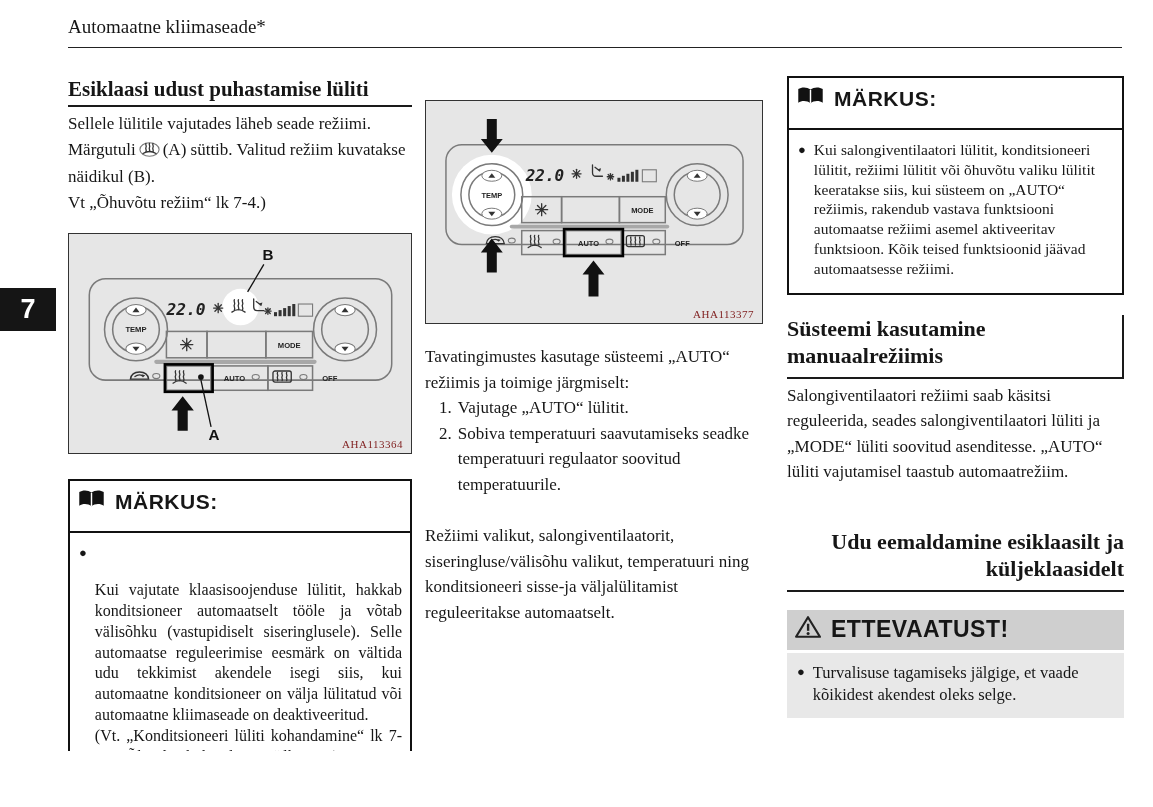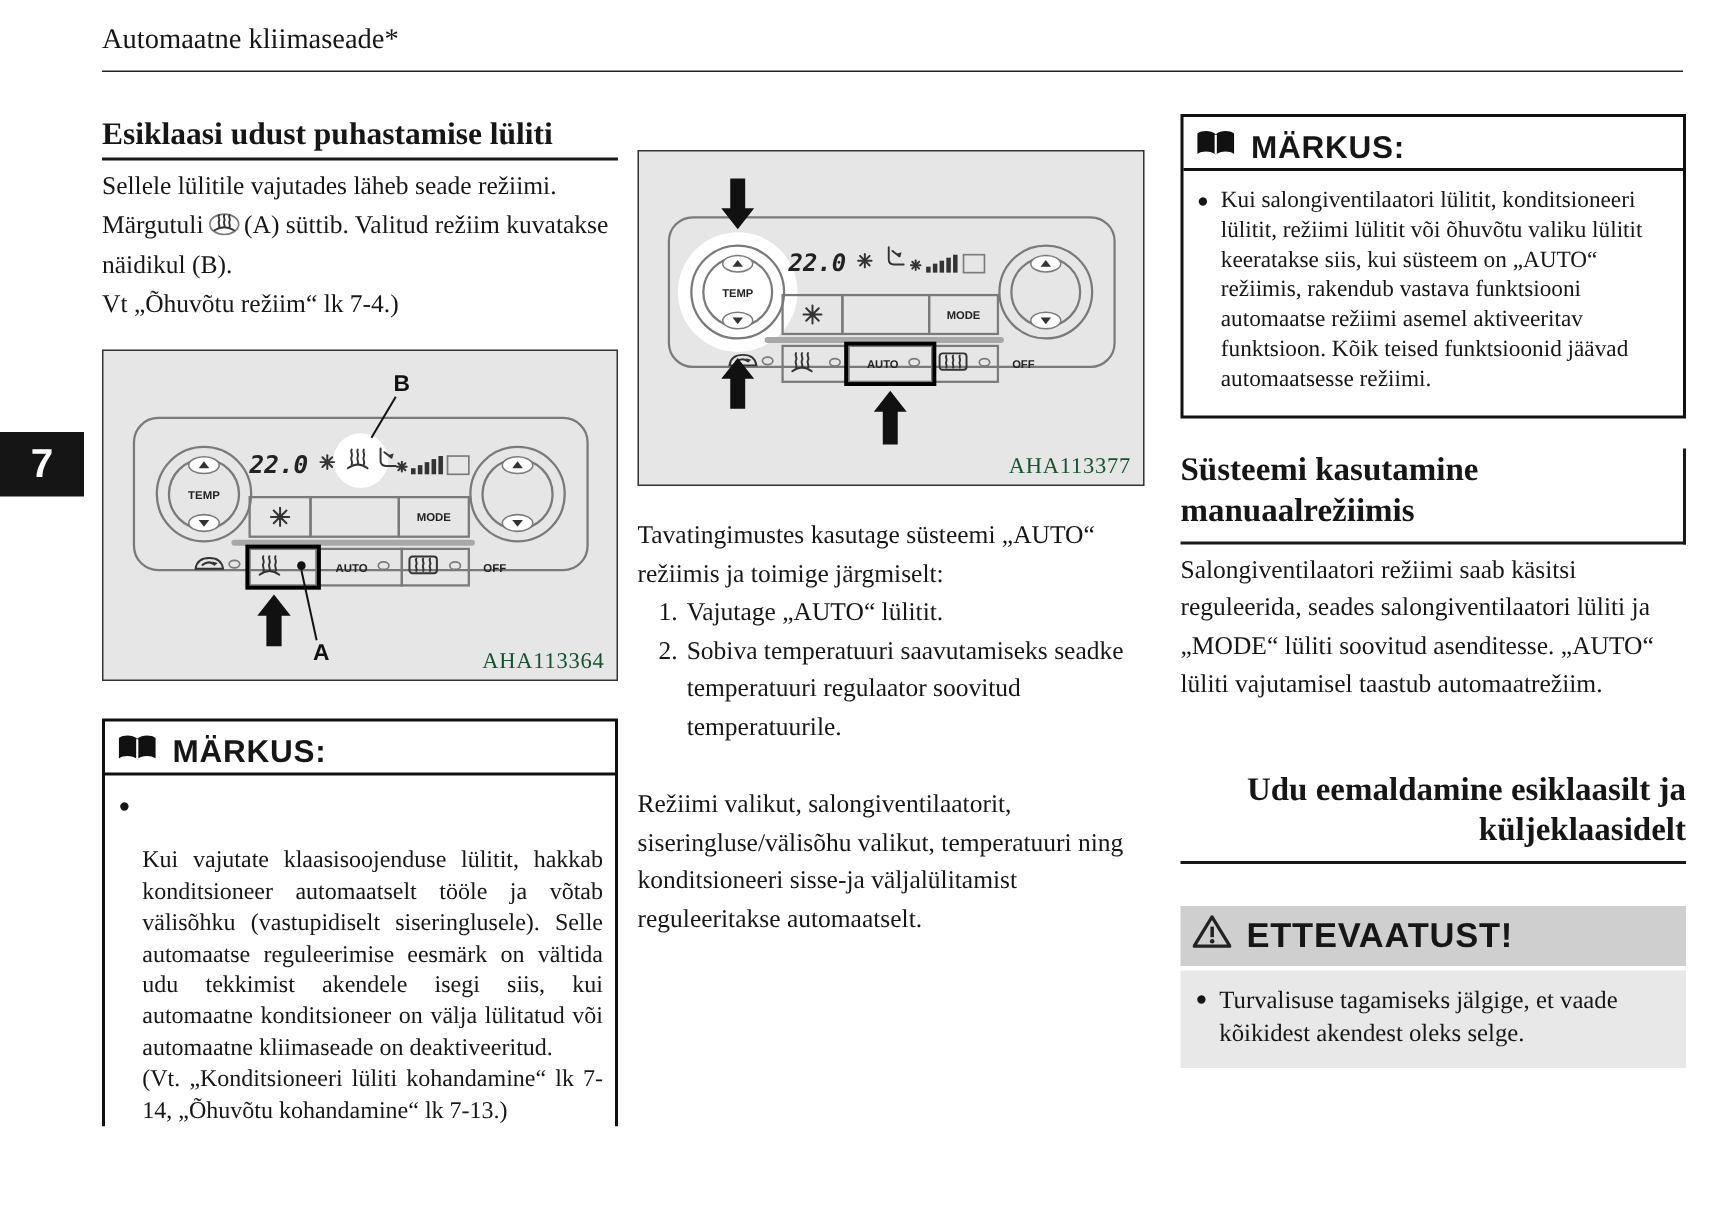--- a/index.html
+++ b/index.html
@@ -32,34 +32,34 @@
 
   
   .para{font-size:17px;line-height:1.5;margin:4px 0 0 0;}
   .para .inline-icon{display:inline-block;vertical-align:-2px;margin:0 3px;}
 
   
   .figure{position:relative;background:#e6e6e6;border:1.5px solid #333;}
   .fig1{margin-top:18px;height:219px;}
   .fig2{margin-top:24px;height:222px;}
   .figure svg{display:block;width:100%;height:auto;}
-  .fig-caption{position:absolute;right:8px;bottom:3px;font-size:15px;letter-spacing:.5px;color:#14532d;}
+  .fig-caption{position:absolute;right:8px;bottom:3px;font-size:11px;letter-spacing:.5px;color:#7f1d1d;}
 
   
   .note{border:2px solid #111;background:#fff;margin-top:25px;}
-  .note-title{display:flex;align-items:center;gap:10px;padding:8px 10px 0 8px;
+  .note-title{display:flex;align-items:center;gap:10px;padding:8px 10px 17px 8px;
               border-bottom:2px solid #111;
               font-family:"Liberation Sans",sans-serif;font-weight:bold;font-size:21px;letter-spacing:.5px;}
   .note-body{padding:10px 8px 14px 9px;font-size:16px;line-height:1.3;}
   .bullet-row{display:flex;gap:8px;}
   .bullet{font-size:13px;line-height:1.6;flex:0 0 auto;}
   .justify .bullet-text{text-align:justify;margin-top:37px;}
 
   
-  .caution{margin-top:28px;}
+  .caution{margin-top:18px;}
   .caution-title{display:flex;align-items:center;gap:10px;background:#cfcfcf;padding:5px 8px;
                  font-family:"Liberation Sans",sans-serif;font-weight:bold;font-size:23px;letter-spacing:.5px;}
   .caution-body{margin-top:3px;background:#e8e8e8;padding:9px 10px 12px 10px;font-size:16.5px;line-height:1.35;}
 
   
   .steps{margin:0;padding:0;list-style:none;}
   .steps li{display:flex;gap:6px;font-size:17px;line-height:1.5;padding-left:14px;}
   .steps .num{flex:0 0 auto;}
 
   

